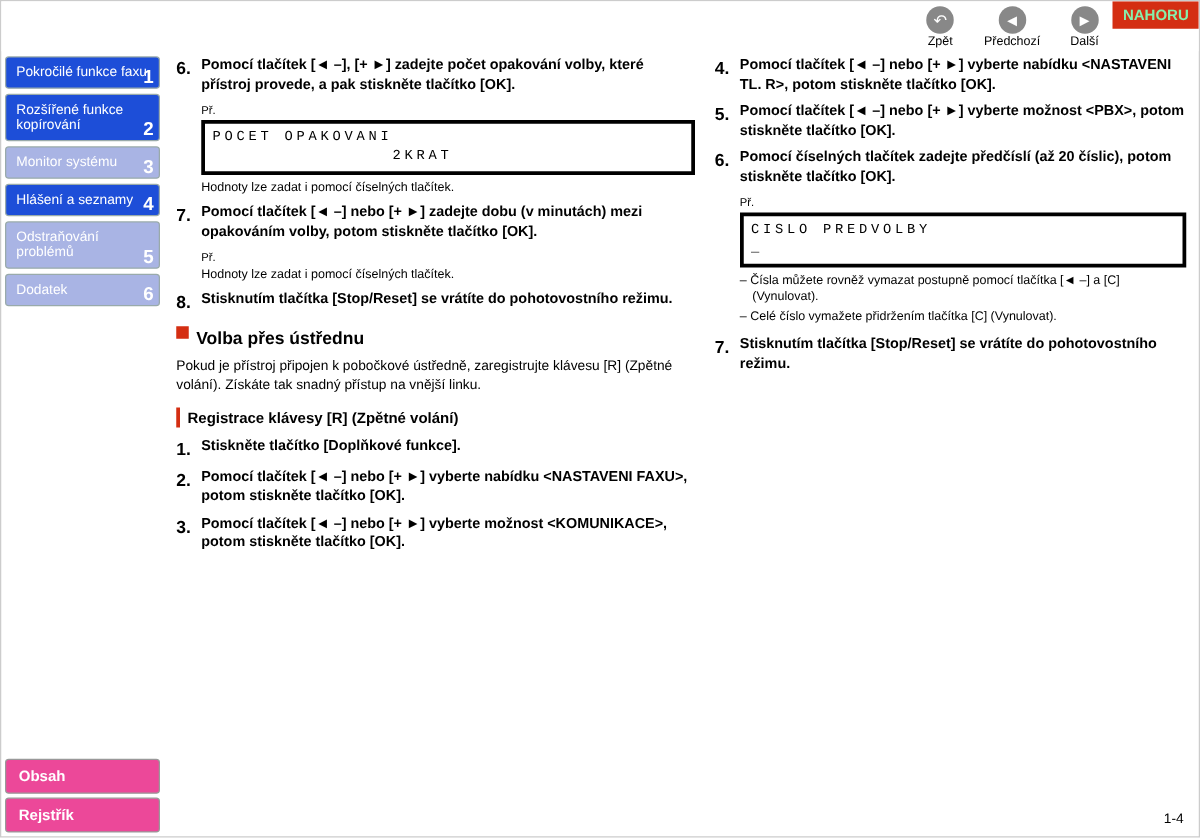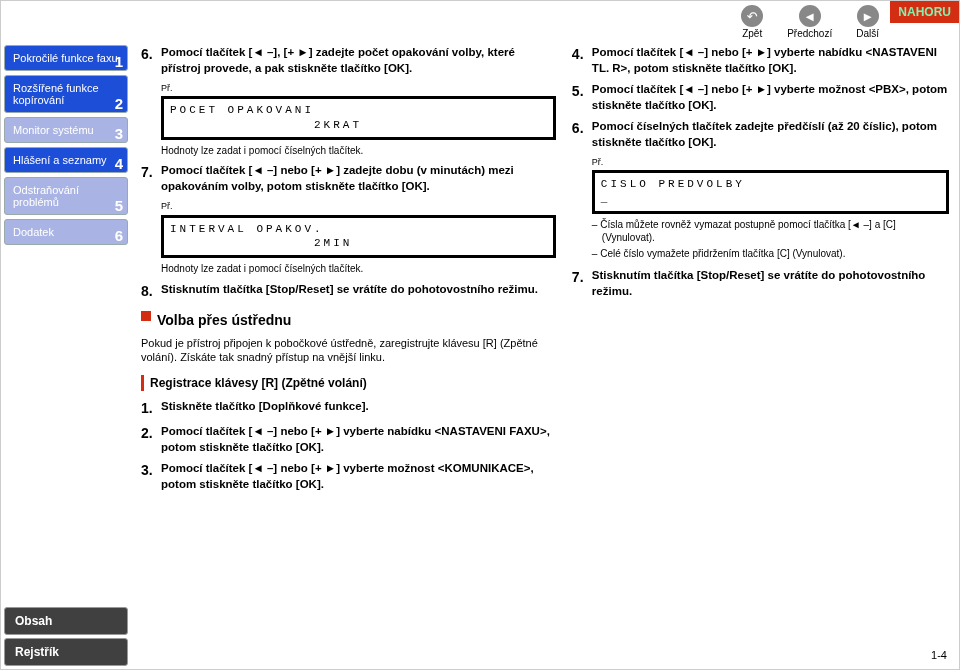--- a/index.html
+++ b/index.html
@@ -8,21 +8,21 @@
   .top-bar { position: absolute; top: 0; left: 0; right: 0; height: 40px; background: #fff; }
   .nahoru-box { position: absolute; right: 0; top: 0; background: #d42e12; color: #86efac; font-weight: bold; font-size: 12px; padding: 4px 8px; }
   .nav-btns { position: absolute; right: 80px; top: 4px; display: flex; gap: 24px; align-items: center; }
   .nav-btn { display: flex; flex-direction: column; align-items: center; font-size: 10px; cursor: pointer; }
   .nav-icon { width: 22px; height: 22px; border-radius: 50%; background: #888; display:flex; align-items:center; justify-content:center; color:#fff; font-size:13px; margin-bottom:1px; }
   .sidebar { position: absolute; left: 0; top: 40px; width: 130px; }
   .sb-item { position: relative; background: #1d4ed8; color: #fff; font-size: 11px; line-height: 12px; padding: 6px 8px; margin: 4px 3px 0 3px; border-radius: 3px; cursor: pointer; border: 1px solid #9aa; }
   .sb-item.light { background: #a9b4e4; color: #fff; }
   .sb-num { position: absolute; right: 4px; bottom: 2px; font-size: 15px; font-weight: bold; color: #fff; }
   .sb-bottom { position: absolute; left: 0; bottom: 0; width: 130px; }
-  .sb-btn { background: #404040; color: #fff; font-size: 12px; font-weight: bold; padding: 6px 10px; margin: 3px 3px 3px 3px; border-radius: 3px; cursor: pointer; border:1px solid #999; }
+  .sb-btn { background: #ec4899; color: #fff; font-size: 12px; font-weight: bold; padding: 6px 10px; margin: 3px 3px 3px 3px; border-radius: 3px; cursor: pointer; border:1px solid #999; }
   .content { position: absolute; left: 140px; right: 10px; top: 44px; bottom: 20px; display: flex; gap: 16px; }
   .col { flex: 1; font-size: 11.5px; line-height: 1.35; }
   .col1 { flex: 1.1; }
   .step { display: flex; margin-bottom: 6px; }
   .sn { font-weight: bold; font-size: 14px; width: 20px; flex-shrink: 0; }
   .st { font-weight: bold; }
   .codebox { border: 3px solid #000000; font-family: "Courier New", monospace; letter-spacing: 3px; font-size: 11px; padding: 4px 6px; margin: 2px 0 4px 20px; white-space: pre; }
   .note { font-size: 10px; margin: 0 0 6px 20px; }
   .pr { font-size: 9px; margin-left: 20px; }
   .subhead { display: flex; font-weight: bold; font-size: 14px; margin: 10px 0 6px 0; }
@@ -98,22 +98,20 @@
       <div class="pr">Př.</div>
       <div class="codebox">POCET OPAKOVANI
                2KRAT</div>
       <div class="note">Hodnoty lze zadat i pomocí číselných tlačítek.</div>
 
       <div class="step">
         <div class="sn">7.</div>
         <div class="st">Pomocí tlačítek [◄ –] nebo [+ ►] zadejte dobu (v minutách) mezi opakováním volby, potom stiskněte tlačítko [OK].</div>
       </div>
       <div class="pr">Př.</div>
-      <div class="codebox">INTERVAL OPAKOV.
-               2MIN</div>
       <div class="note">Hodnoty lze zadat i pomocí číselných tlačítek.</div>
 
       <div class="step">
         <div class="sn">8.</div>
         <div class="st">Stisknutím tlačítka [Stop/Reset] se vrátíte do pohotovostního režimu.</div>
       </div>
 
       <div class="subhead">
         <span class="sq"></span>
         <span>Volba přes ústřednu</span>

